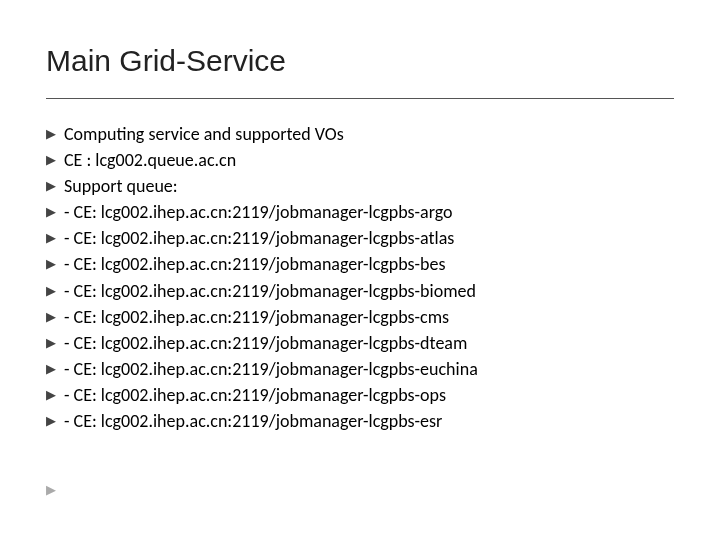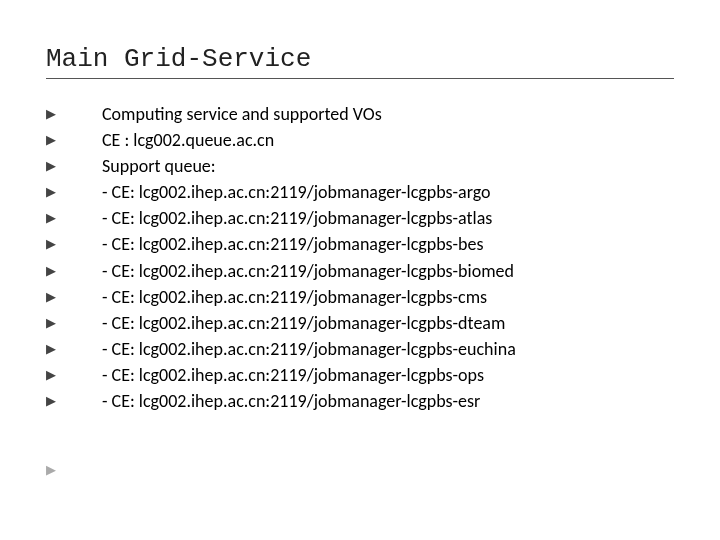--- a/index.html
+++ b/index.html
@@ -9,26 +9,26 @@
     height: 540px;
     background: #ffffff;
     font-family: "Gill Sans", "Gill Sans MT", Calibri, "Trebuchet MS", sans-serif;
     color: #000;
   }
   .slide {
     box-sizing: border-box;
     padding: 44px 46px 30px 46px;
   }
   .title {
-    font-family: Liberation Mono, monospace;
-    font-size: 26px;
+    font-family: Liberation Sans, sans-serif;
+    font-size: 30px;
     font-weight: 400;
     color: #222;
     border-bottom: 1px solid #555;
-    padding-bottom: 4px;
+    padding-bottom: 20px;
     margin: 0 0 22px 0;
   }
   .bullets {
     margin: 0;
     padding: 0;
     list-style: none;
   }
   .bullets li {
     display: flex;
     align-items: flex-start;
@@ -38,21 +38,20 @@
   }
   .arrow {
     flex: 0 0 auto;
     width: 18px;
     color: #444;
     font-size: 13px;
     line-height: 26px;
   }
   .text {
     flex: 1 1 auto;
-    margin-left: 38px;
   }
   .footer-arrow {
     margin-top: 48px;
     color: #aaa;
     font-size: 13px;
     padding-left: 0;
   }
 </style>
 </head>
 <body>

